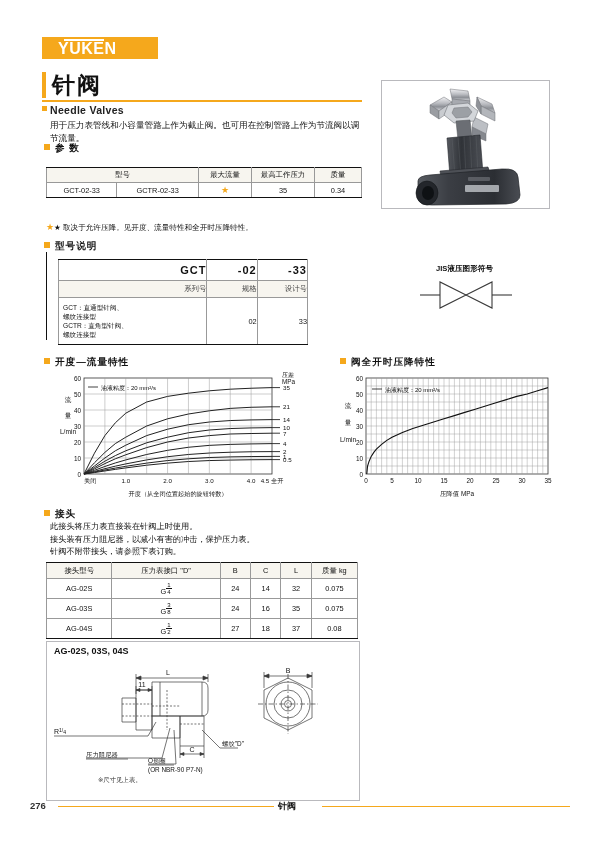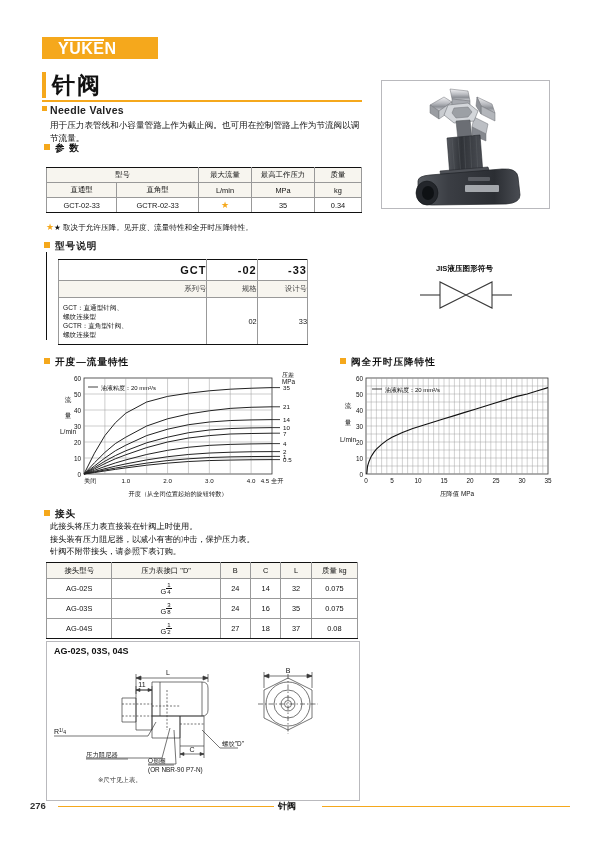--- a/index.html
+++ b/index.html
@@ -165,27 +165,20 @@
     <span class="sq"></span><span>参 数</span>
   </div>
 
   <table class="spec">
     <tbody>
         <tr>
       <td class="hd top" colspan="2" style="width:174px;">型号</td>
       <td class="hd top" rowspan="1" style="width:52px;margin-top:44px;">最大流量</td>
       <td class="hd top" style="width:62px;">最高工作压力</td>
       <td class="hd top" style="width:46px;">质量</td>
-    </tr>
-    <tr>
-      <td class="hd">直通型</td>
-      <td class="hd">直角型</td>
-      <td class="hd">L/min</td>
-      <td class="hd">MPa</td>
-      <td class="hd">kg</td>
     </tr>
     <tr>
       <td class="bot">GCT-02-33</td>
       <td class="bot">GCTR-02-33</td>
       <td class="bot star">★</td>
       <td class="bot">35</td>
       <td class="bot">0.34</td>
     </tr>
   </tbody>
     </table>

